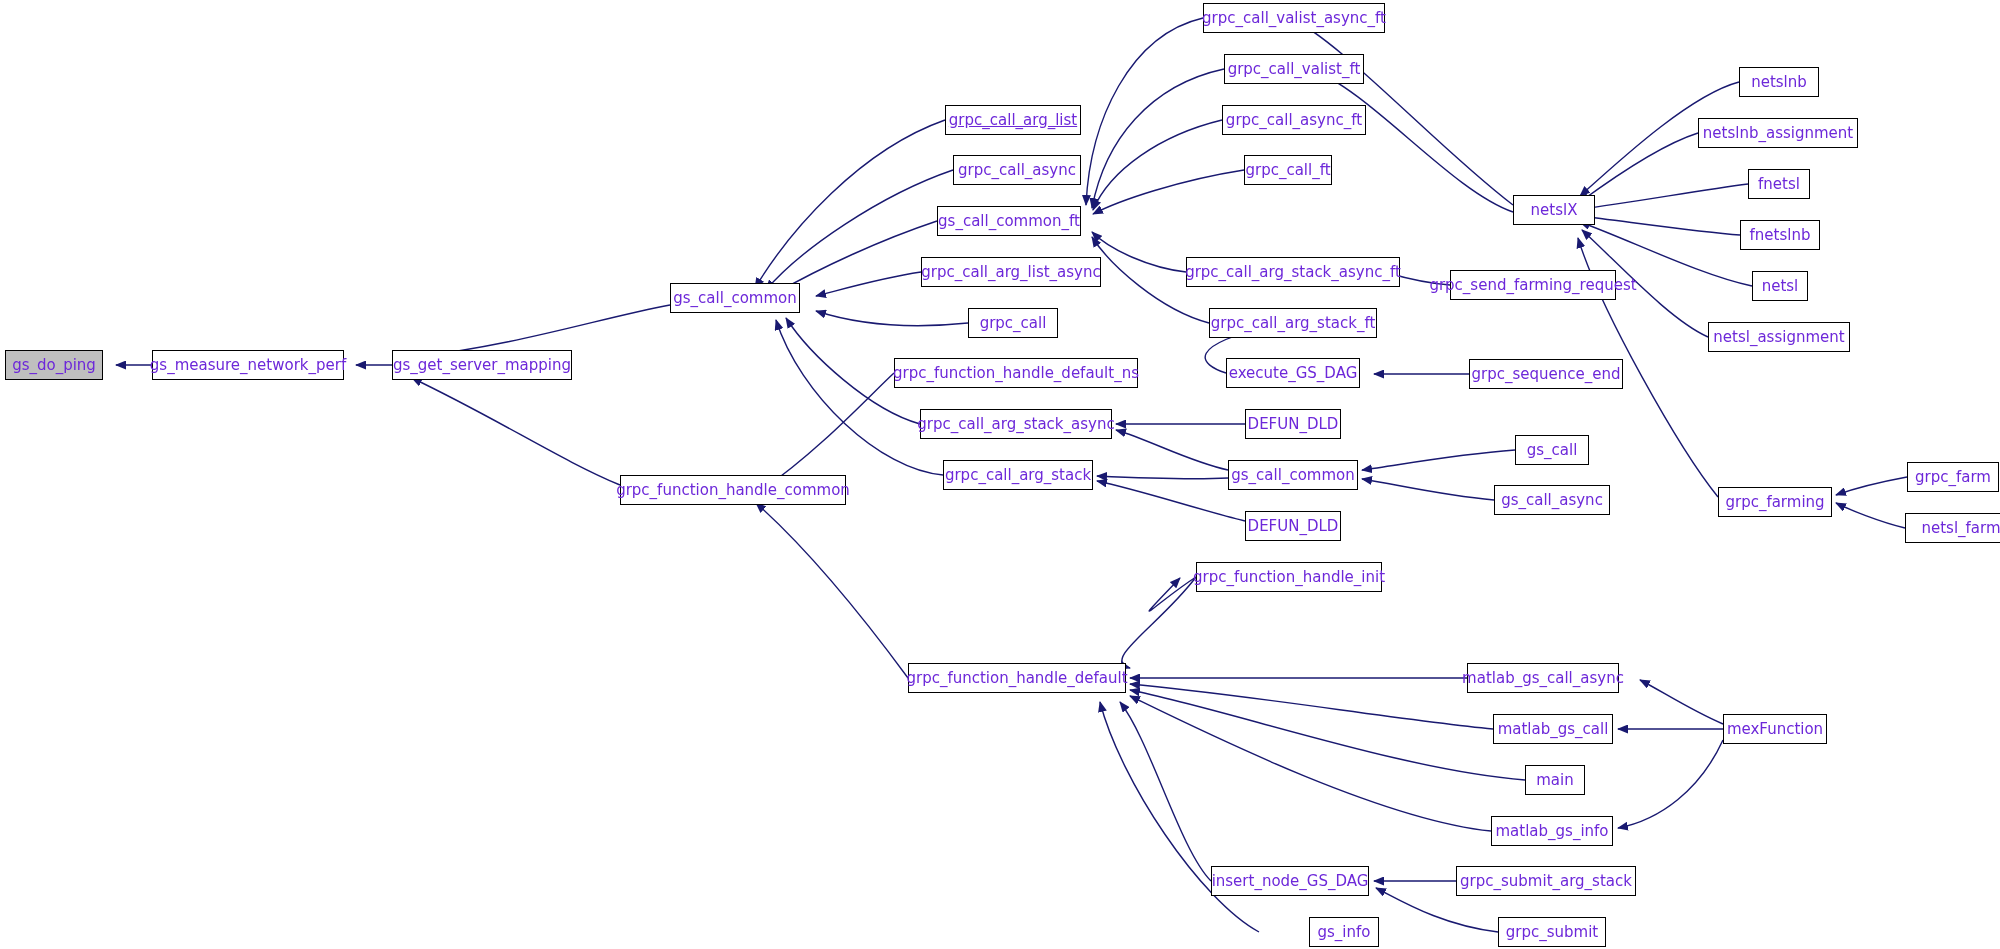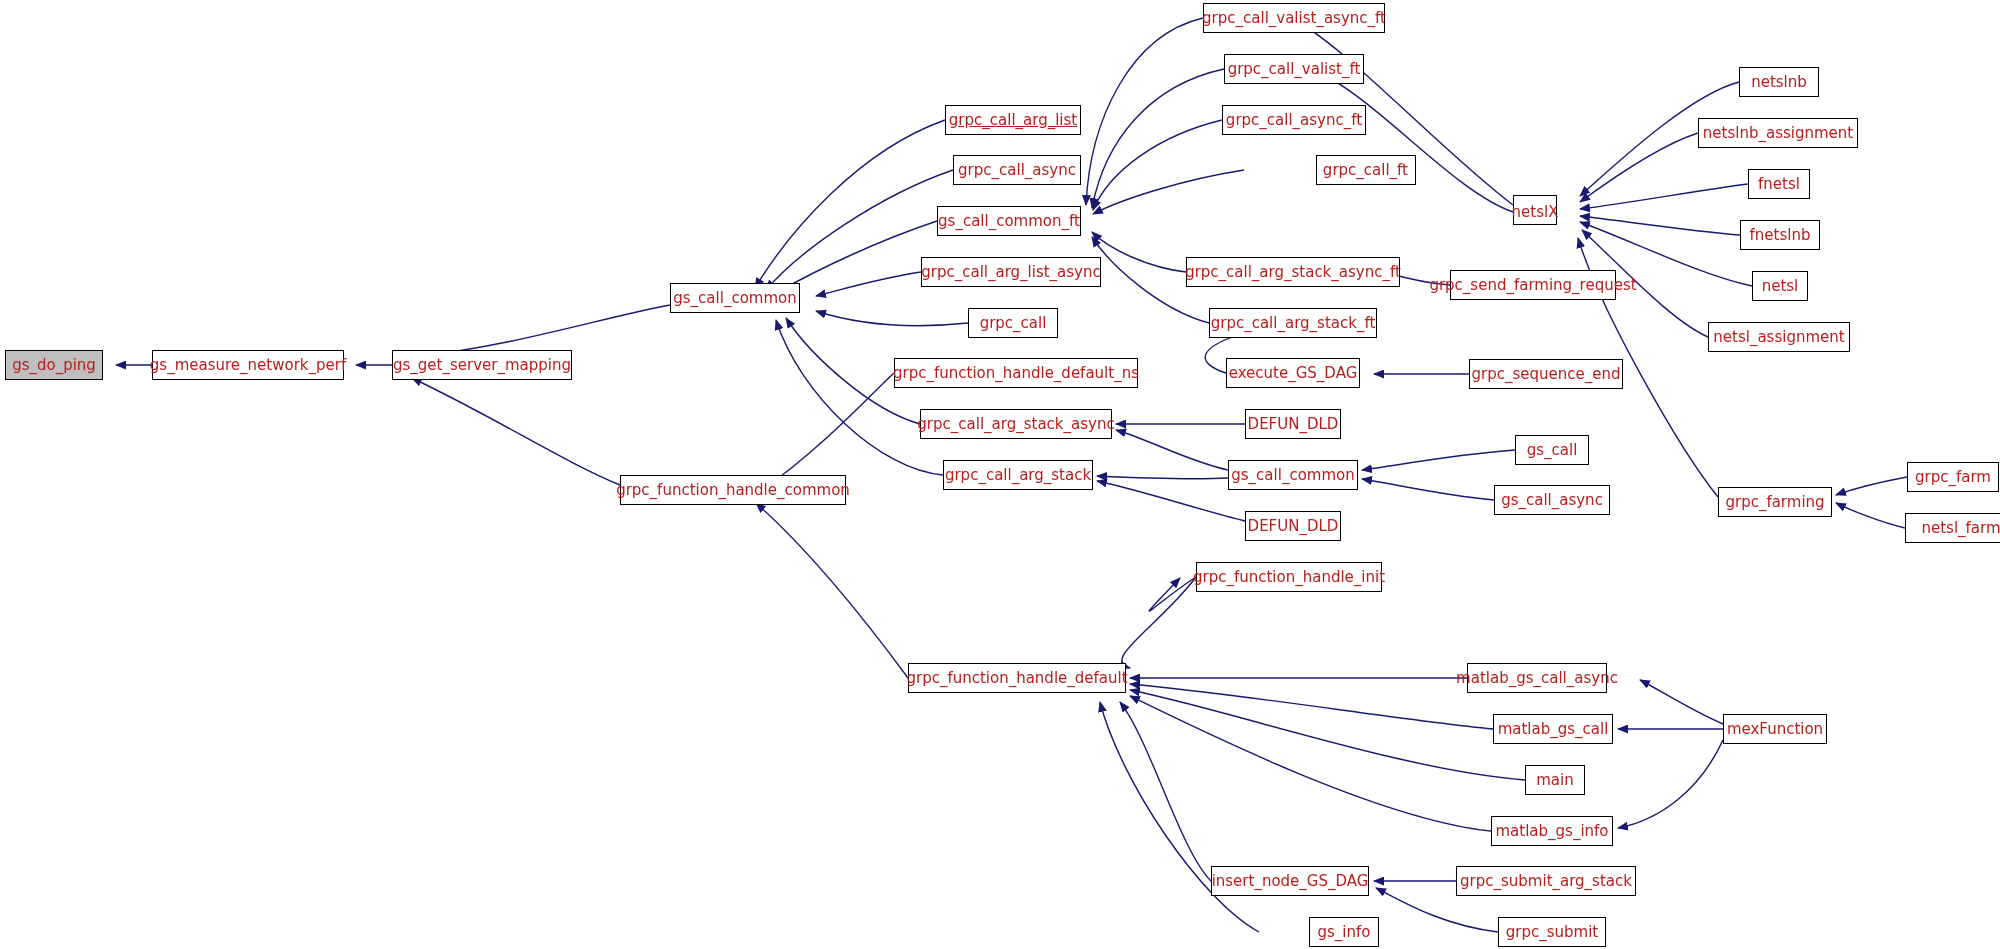--- a/index.html
+++ b/index.html
@@ -10,29 +10,29 @@
     background:#ffffff;
     font-family:"DejaVu Sans", sans-serif;
     overflow:hidden;
   }
   svg.edges{position:absolute;left:0;top:0;width:2000px;height:949px;}
   .node{
     position:absolute;
     box-sizing:border-box;
     border:1px solid #000000;
     background:#ffffff;
-    color:#b91c1c;
+    color:#6d28d9;
     font-size:15px;
     line-height:1;
     display:flex;
     align-items:center;
     justify-content:center;
     white-space:nowrap;
     height:30px;
-    padding:4px 7px;
+    padding:12px 7px;
     z-index:5;
   }
   .node.highlight{background:#bfbfbf;}
 </style>
 </head>
 <body>
 
 <div id="canvas">
 
   <svg class="edges" viewBox="0 0 2000 949">
@@ -160,21 +160,21 @@
     </div>
     <div class="node" style="left: 1203px; top: 3px; width: 182px;">
       <span>grpc_call_valist_async_ft</span>
     </div>
     <div class="node" style="left: 1224px; top: 54px; width: 140px;">
       <span>grpc_call_valist_ft</span>
     </div>
     <div class="node" style="left: 1222px; top: 105px; width: 144px;">
       <span>grpc_call_async_ft</span>
     </div>
-    <div class="node" style="left: 1316px; top: 155px; width: 100px; justify-content: flex-end;">
+    <div class="node" style="left: 1244px; top: 155px; width: 88px;">
       <span>grpc_call_ft</span>
     </div>
     <div class="node" style="left: 1186px; top: 257px; width: 214px;">
       <span>grpc_call_arg_stack_async_ft</span>
     </div>
     <div class="node" style="left: 1209px; top: 308px; width: 168px;">
       <span>grpc_call_arg_stack_ft</span>
     </div>
     <div class="node" style="left: 1226px; top: 358px; width: 134px;">
       <span>execute_GS_DAG</span>
@@ -184,36 +184,36 @@
     </div>
     <div class="node" style="left: 1228px; top: 460px; width: 130px;">
       <span>gs_call_common</span>
     </div>
     <div class="node" style="left: 1245px; top: 511px; width: 96px;">
       <span>DEFUN_DLD</span>
     </div>
     <div class="node" style="left: 1196px; top: 562px; width: 186px;">
       <span>grpc_function_handle_init</span>
     </div>
-    <div class="node" style="left: 1513px; top: 195px; width: 44px; align-items: flex-end;">
+    <div class="node" style="left: 1513px; top: 195px; width: 82px;">
       <span>netslX</span>
     </div>
     <div class="node" style="left: 1450px; top: 270px; width: 166px;">
       <span>grpc_send_farming_request</span>
     </div>
     <div class="node" style="left: 1469px; top: 359px; width: 154px;">
       <span>grpc_sequence_end</span>
     </div>
     <div class="node" style="left: 1515px; top: 435px; width: 74px;">
       <span>gs_call</span>
     </div>
     <div class="node" style="left: 1494px; top: 485px; width: 116px;">
       <span>gs_call_async</span>
     </div>
-    <div class="node" style="left: 1467px; top: 663px; width: 140px;">
+    <div class="node" style="left: 1467px; top: 663px; width: 152px;">
       <span>matlab_gs_call_async</span>
     </div>
     <div class="node" style="left: 1493px; top: 714px; width: 120px;">
       <span>matlab_gs_call</span>
     </div>
     <div class="node" style="left: 1525px; top: 765px; width: 60px;">
       <span>main</span>
     </div>
     <div class="node" style="left: 1491px; top: 816px; width: 122px;">
       <span>matlab_gs_info</span>

